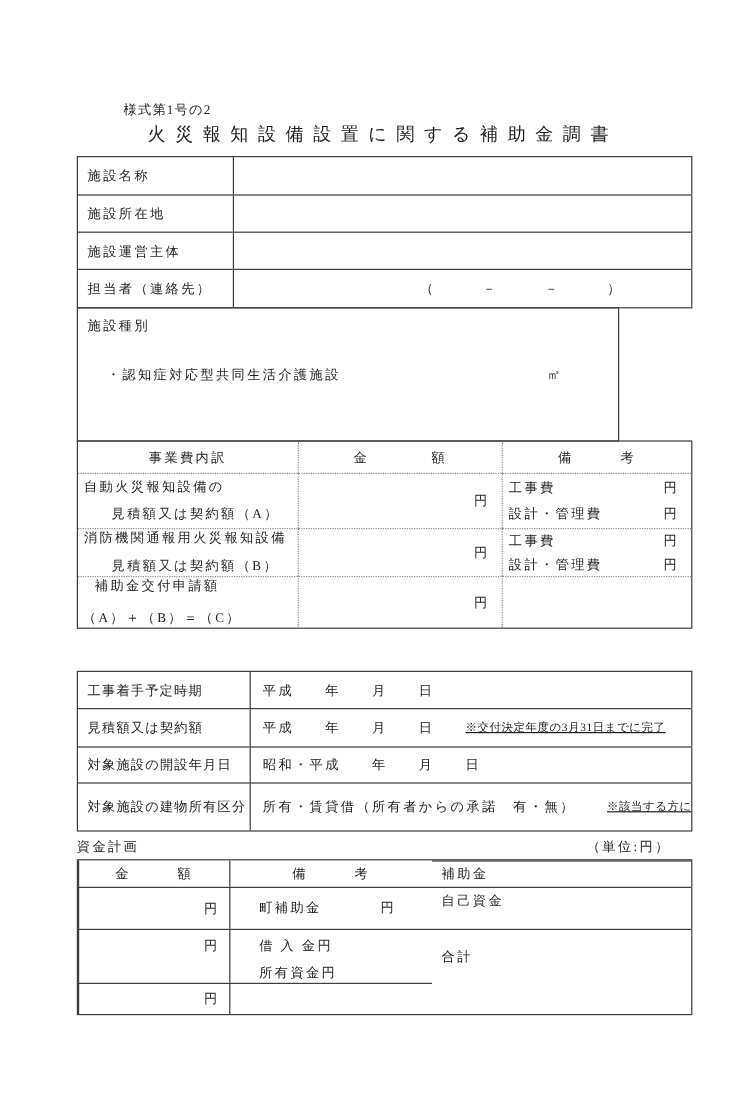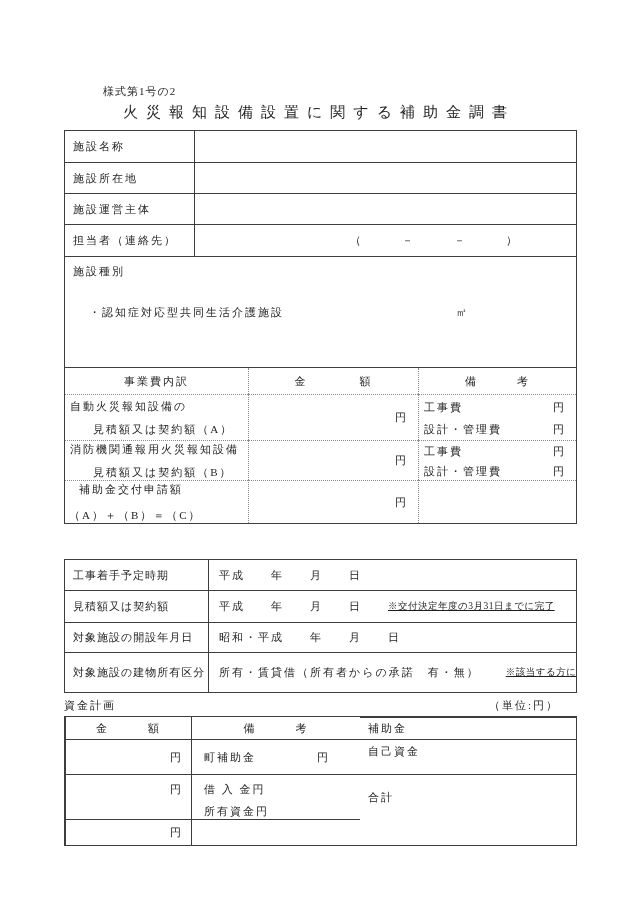--- a/index.html
+++ b/index.html
@@ -26,21 +26,21 @@
   .note{font-size:9.5px;letter-spacing:0.5px;}
 
   
   .facility{top:130px;height:127px;grid-template-columns:129px 1fr;grid-template-rows:31px 31px 31px 1fr;}
   .facility .c{border-top:1px solid var(--ln);}
   .facility .r1{border-top:none;}
   .facility .v{border-left:1px solid var(--ln);}
   .phone{padding-left:155px;}
 
   
-  .type-box{position:absolute;left:64px;top:256px;width:513px;height:112px;border:1px solid var(--ln);box-sizing:border-box;}
+  .type-box{position:absolute;left:64px;top:256px;width:452px;height:112px;border:1px solid var(--ln);box-sizing:border-box;}
   .type-label{position:absolute;left:8px;top:7px;}
   .type-item{position:absolute;left:24px;top:48px;}
   .type-unit{position:absolute;left:391px;top:48px;}
 
   
   .expense{top:367px;height:157px;grid-template-columns:183px 170px 1fr;grid-template-rows:26px 46px 40px 1fr;}
   .expense .c{border-top:1px dotted var(--dt);}
   .expense .r1{border-top:none;}
   .expense .cb{border-left:1px dotted var(--dt);}
   .expense .hd{justify-content:center;}
@@ -62,21 +62,21 @@
   .schedule .lab{letter-spacing:1px;}
   .schedule .note{margin-left:26px;text-decoration:underline;}
 
   
   .funding-head{position:absolute;left:64px;top:698px;width:513px;display:flex;justify-content:space-between;box-sizing:border-box;padding-right:18px;}
   .funding{top:716px;height:130px;grid-template-columns:126px 169px 1fr;grid-template-rows:22px 35px 45px 1fr;}
   .funding .c{border-top:1px solid var(--ln);}
   .funding .r1{border-top:none;}
   .funding .cb{border-left:1px solid var(--ln);}
   .funding .hd{justify-content:center;}
-  .funding .rkcell{padding:0 30px 0 12px;}
+  .funding .rkcell{padding:0 30px 0 24px;}
   .funding .vtop{align-items:flex-start;}
   .funding .vtop .rk,.funding .money.vtop span{line-height:22px;}
   .funding .money.vtop{padding-top:3px;}
   .funding .rkcell.vtop{justify-content:flex-start;padding-top:3px;}
 </style>
 </head>
 <body>
 
 <div class="sheet">
 

